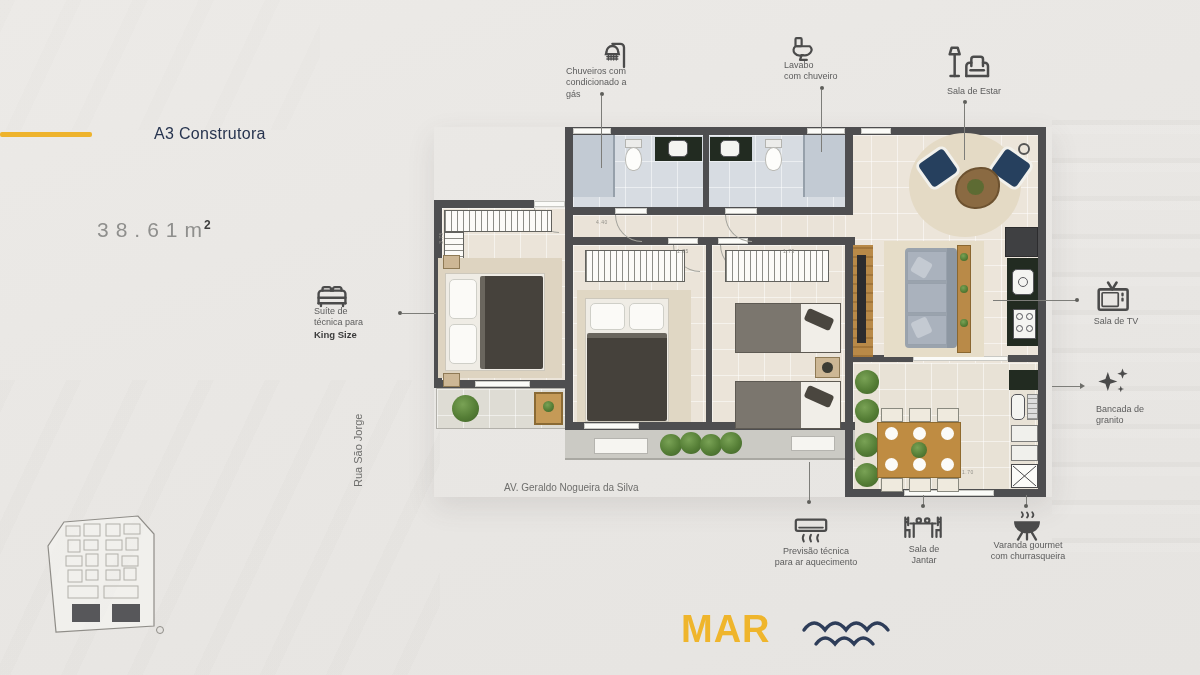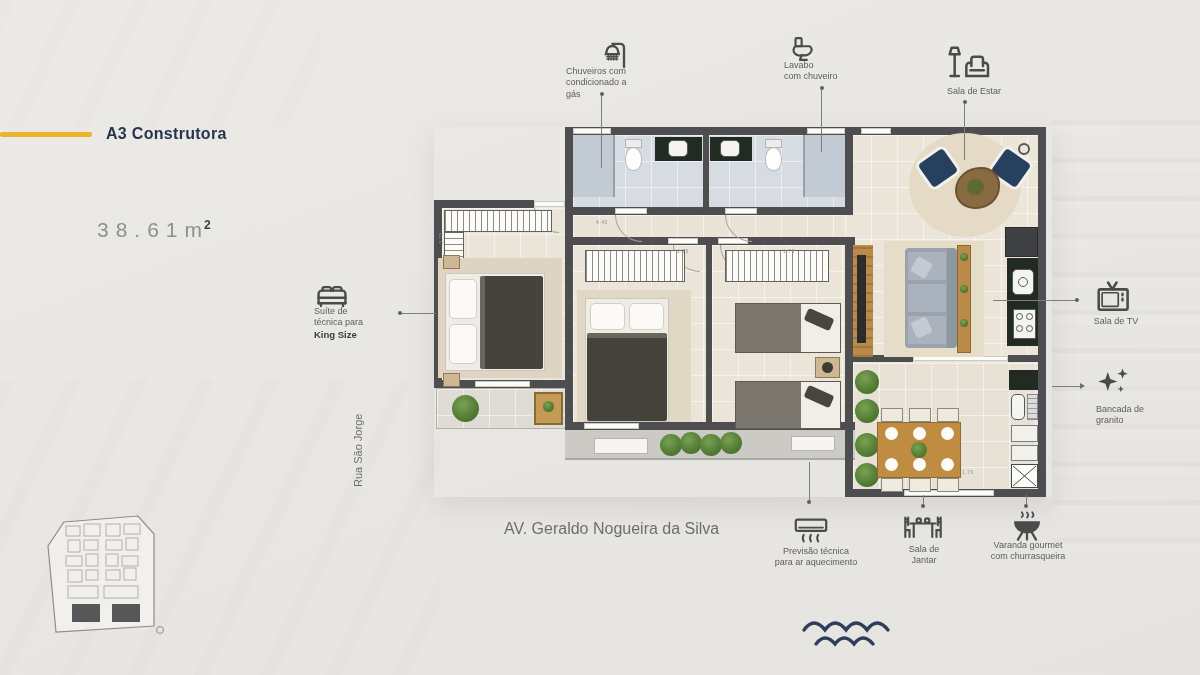--- a/index.html
+++ b/index.html
@@ -7,21 +7,21 @@
   .stage{position:relative;width:1200px;height:675px;overflow:hidden;
          background:linear-gradient(160deg,#eceae7 0%,#e9e7e4 45%,#e6e4e1 100%);}
   .abs{position:absolute;}
   
   .bg-bands{position:absolute;opacity:.28;
     background:repeating-linear-gradient(180deg,rgba(150,148,142,.22) 0 5px,rgba(255,255,255,.25) 5px 14px,transparent 14px 38px);}
   .bg-streaks{position:absolute;opacity:.25;
     background:repeating-linear-gradient(115deg,rgba(190,188,182,.25) 0 14px,transparent 14px 60px);}
   
   .brand-line{background:#eeb32c;border-radius:2px;}
-  .company{font-size:16px;font-weight:bold;color:#27344f;letter-spacing:.3px;}
+  .company{font-size:16px;font-weight:normal;color:#27344f;letter-spacing:.3px;margin-left:48px;}
   .title{font-size:56px;font-weight:bold;color:#2d3c58;letter-spacing:.5px;}
   .area{font-size:21px;color:#8f8f8d;letter-spacing:7px;}
   .area .unit{letter-spacing:2px;}
   .area sup{font-size:12px;color:#3e3e3e;font-weight:bold;letter-spacing:0;}
   
   .lbl{font-size:9px;line-height:1.25;color:#5c5c5c;white-space:pre-line;}
   .lbl.center{text-align:center;}
   .lbl-bold{font-size:9.5px;font-weight:bold;color:#3c3c3c;}
   .leader{background:#7d7d79;}
   .ldot{width:4px;height:4px;border-radius:50%;background:#5e5e5a;}
@@ -341,21 +341,21 @@
     <svg width="40" height="36" viewBox="0 0 24 22" fill="none" stroke="#4b4b4b" stroke-width="1.4" stroke-linecap="round">
       <path d="M8.8 6.8 q1.4 -1.2 0 -3 M12 7 q1.4 -1.2 0 -3 M15.2 6.8 q1.4 -1.2 0 -3" stroke-width="1.1"></path>
       <path d="M4.8 10 h14.4 a7.2 6 0 0 1 -14.4 0 z" fill="#4b4b4b"></path>
       <path d="M9.2 16 L6.5 20.5 M14.8 16 L17.5 20.5 M12 16.3 V20.5"></path>
     </svg>
   </div>
   <div class="abs lbl center" style="left:978px;top:540px;width:100px;">Varanda gourmet
 com churrasqueira</div>
 
   <div class="abs street" style="left:352px;top:487px;width:130px;font-size:11px;transform:rotate(-90deg);transform-origin:left top;">Rua São Jorge</div>
-  <div class="abs street" style="left:504px;top:520px;font-size:16px;">AV. Geraldo Nogueira da Silva</div>
+  <div class="abs street" style="left:504px;top:482px;font-size:10px;">AV. Geraldo Nogueira da Silva</div>
 
   <div class="abs" style="left:40px;top:512px;">
     <svg width="142" height="132" viewBox="0 0 142 132">
       <polygon points="24,10 98,4 114,22 114,114 16,120 8,34" fill="rgba(250,249,246,.5)" stroke="#8f8d88" stroke-width="1.2"></polygon>
       <g fill="none" stroke="#b2b0aa" stroke-width="1">
         <rect x="26" y="14" width="14" height="10"></rect>
           <rect x="44" y="12" width="16" height="12"></rect>
           <rect x="28" y="28" width="12" height="12"></rect>
           <rect x="44" y="28" width="14" height="10"></rect>
         <rect x="26" y="44" width="16" height="10"></rect>
@@ -372,20 +372,21 @@
           <rect x="84" y="56" width="12" height="12"></rect>
         <rect x="28" y="74" width="30" height="12"></rect>
           <rect x="64" y="74" width="34" height="12"></rect>
       </g>
       <rect x="32" y="92" width="28" height="18" fill="#57575a"></rect>
       <rect x="72" y="92" width="28" height="18" fill="#57575a"></rect>
       <circle cx="120" cy="118" r="3.5" fill="none" stroke="#8f8d88" stroke-width="1"></circle>
     </svg>
   </div>
 
+  <div class="abs sea-word" style="left:681px;top:608px;">MAR</div>
   <div class="abs" style="left:800px;top:612px;">
     <svg width="102" height="44" viewBox="0 0 102 44" fill="none" stroke="#2e3d59" stroke-width="3.4" stroke-linecap="round">
       <path d="M4 18 q 10 -14 21 0 q 10 -14 21 0 q 10 -14 21 0 q 10 -14 21 0"></path>
       <path d="M16 32 q 9 -12 19 0 q 9 -12 19 0 q 9 -12 19 0"></path>
     </svg>
   </div>
 
 </div>
 
 </body></html>

